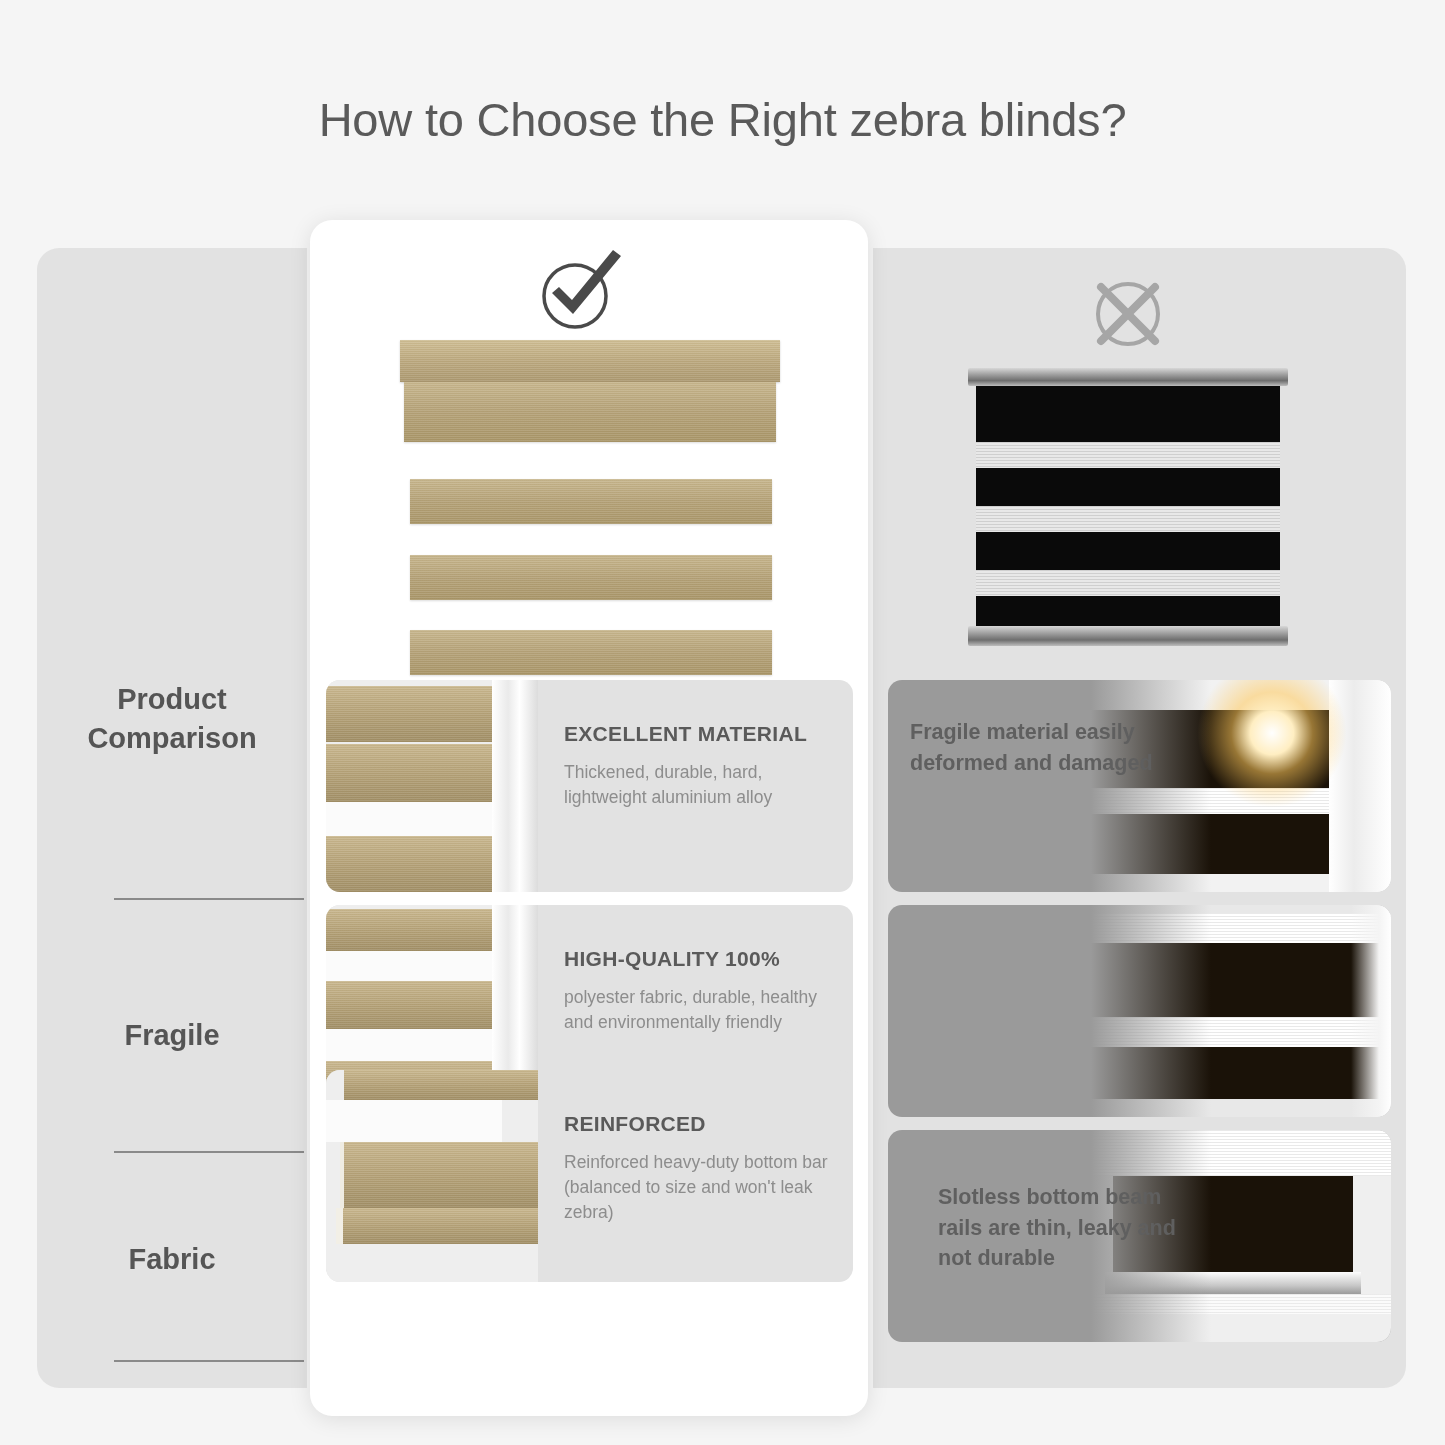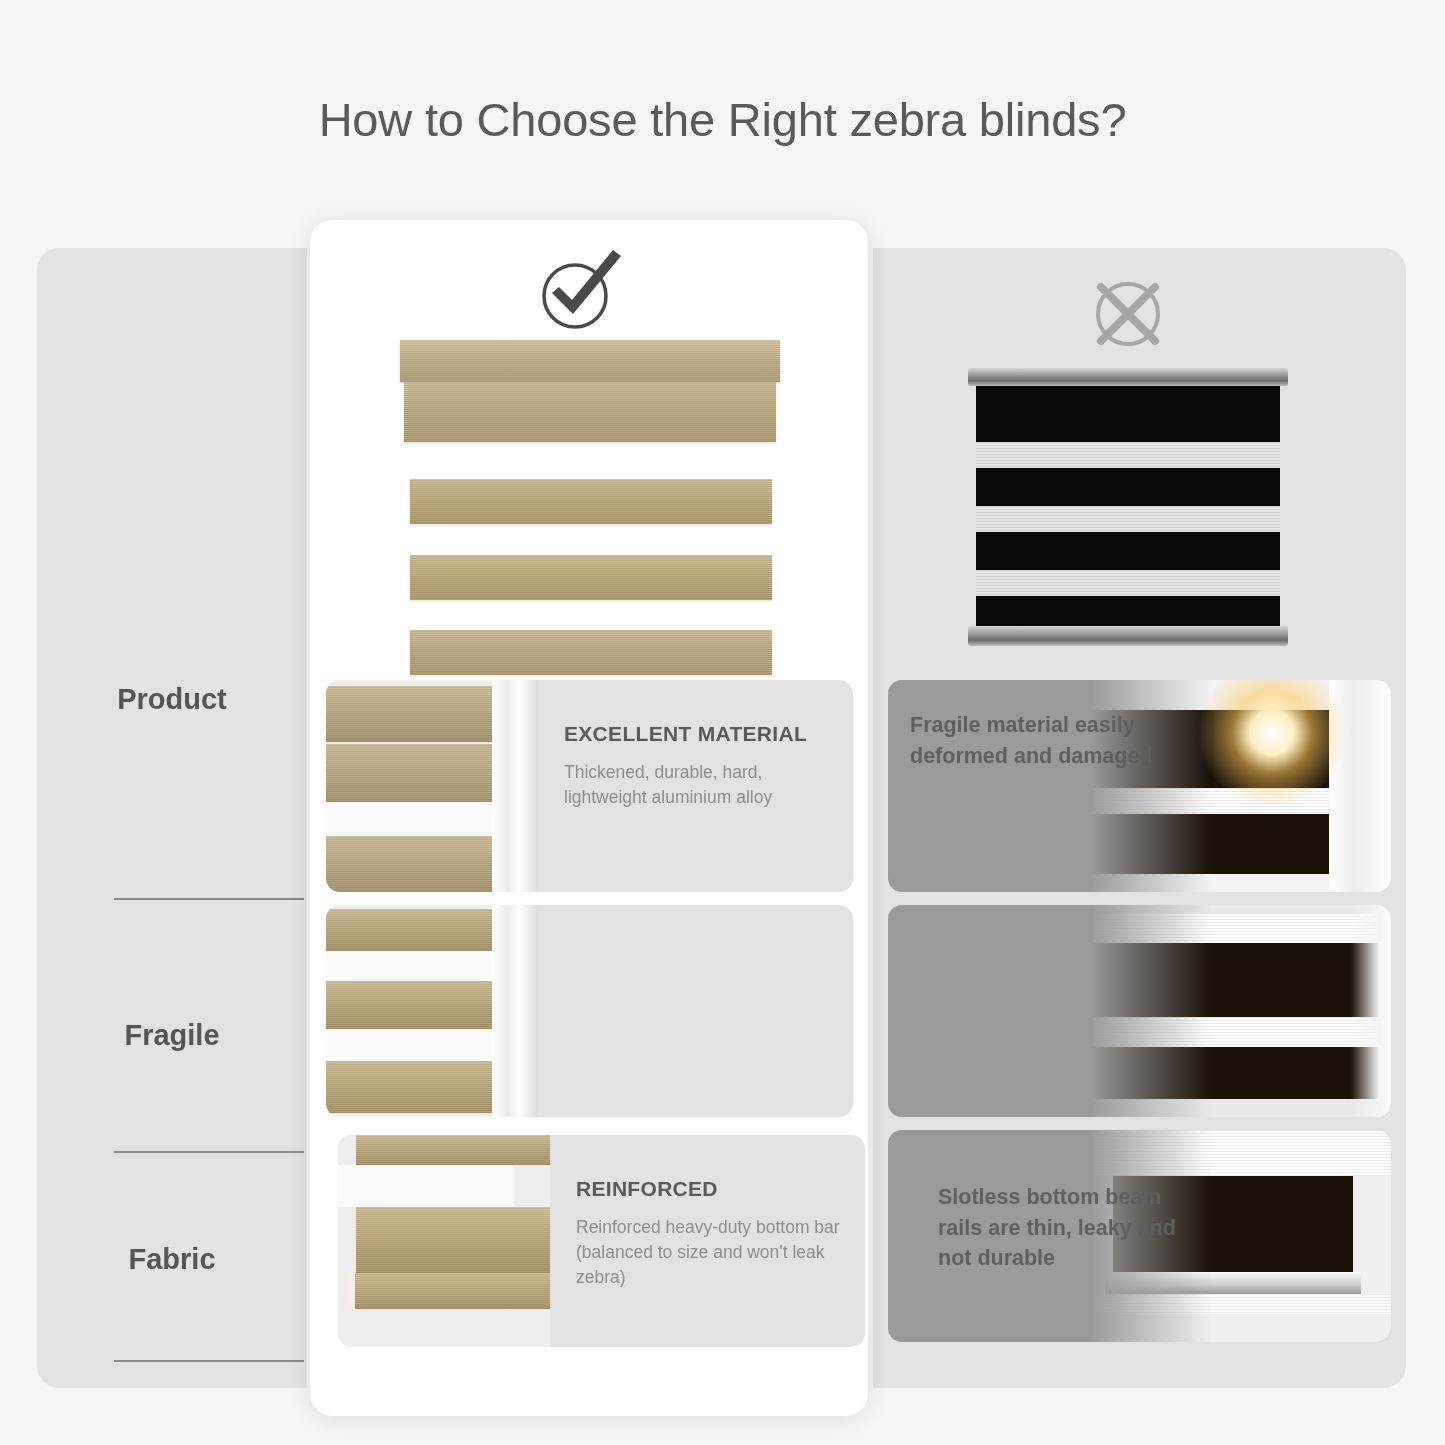--- a/index.html
+++ b/index.html
@@ -130,39 +130,39 @@
   .hb-s2 { top: 184px; }
 
   
   .card-good {
     position: absolute; left: 326px; width: 527px; height: 212px;
     background: #e2e2e2; border-radius: 14px; overflow: hidden;
     display: flex; z-index: 6;
   }
   .card-good.c0 { top: 680px; }
   .card-good.c1 { top: 905px; }
-  .card-good.c2 { top: 1135px; margin-left: 12px; }
+  .card-good.c2 { top: 1070px; }
   .cg-img { position: relative; width: 212px; height: 212px; flex: 0 0 212px; overflow: hidden; background: #eee; }
   .cg-txt { flex: 1; padding: 42px 18px 0 26px; }
   .cg-title {
     font-size: 21px; font-weight: bold; color: #5a5a5a;
     letter-spacing: 0.3px; margin-bottom: 14px;
   }
   .cg-desc { font-size: 17.5px; color: #8d8d8d; line-height: 1.42; }
 
   
   .card-bad {
     position: absolute; left: 888px; width: 503px; height: 212px;
     background: #9a9a9a; border-radius: 14px; overflow: hidden; z-index: 6;
   }
   .card-bad.c0 { top: 680px; }
   .card-bad.c1 { top: 905px; }
   .card-bad.c2 { top: 1130px; }
   .cb-txt {
-    position: absolute; left: 22px; top: 30px; width: 270px;
+    position: absolute; left: 22px; top: 37px; width: 270px;
     font-size: 21.5px; font-weight: bold; color: #5f5f5f; line-height: 1.42;
     z-index: 3;
   }
   .cb-txt.low { top: 52px; margin-left: 28px; }
   .cb-img { position: absolute; right: 0; top: 0; width: 300px; height: 212px; overflow: hidden; }
   .cb-fade {
     position: absolute; left: 0; top: 0; width: 120px; height: 212px;
     background: linear-gradient(90deg,#9a9a9a 0%,rgba(154,154,154,0) 100%);
     z-index: 2;
   }
@@ -192,20 +192,21 @@
 </head>
 <body>
 
 <div class="page">
 
   <div class="title">How to Choose the Right zebra blinds?</div>
 
   <div class="panel-left">
     <div class="row-label r0">
       <div>Product</div>
+      <div>Comparison</div>
     </div>
     <div class="divider d0"></div>
 
     <div class="row-label r1">
       <div>Fragile</div>
     </div>
     <div class="divider d1"></div>
 
     <div class="row-label r2">
       <div>Fabric</div>
@@ -299,20 +300,24 @@
         <div class="mini-white" style="top:46px;height:30px;"></div>
         <div class="mini-band" style="top:76px;height:48px;">
             <div class="hg-grain"></div>
           </div>
         <div class="mini-white" style="top:124px;height:32px;"></div>
         <div class="mini-band" style="top:156px;height:52px;">
             <div class="hg-grain"></div>
           </div>
         <div class="mini-frame"></div>
       </div>
+    </div>
+    <div class="cg-txt">
+      <div class="cg-title">HIGH-QUALITY 100%</div>
+      <div class="cg-desc">polyester fabric, durable, healthy and environmentally friendly</div>
     </div>
   </div>
 
   <div class="card-good c2">
     <div class="cg-img">
       <div class="mini">
         <div class="mini-band" style="top:0px;height:30px;left:18px;width:194px;">
             <div class="hg-grain"></div>
           </div>
         <div class="mini-white" style="top:30px;height:42px;"></div>

